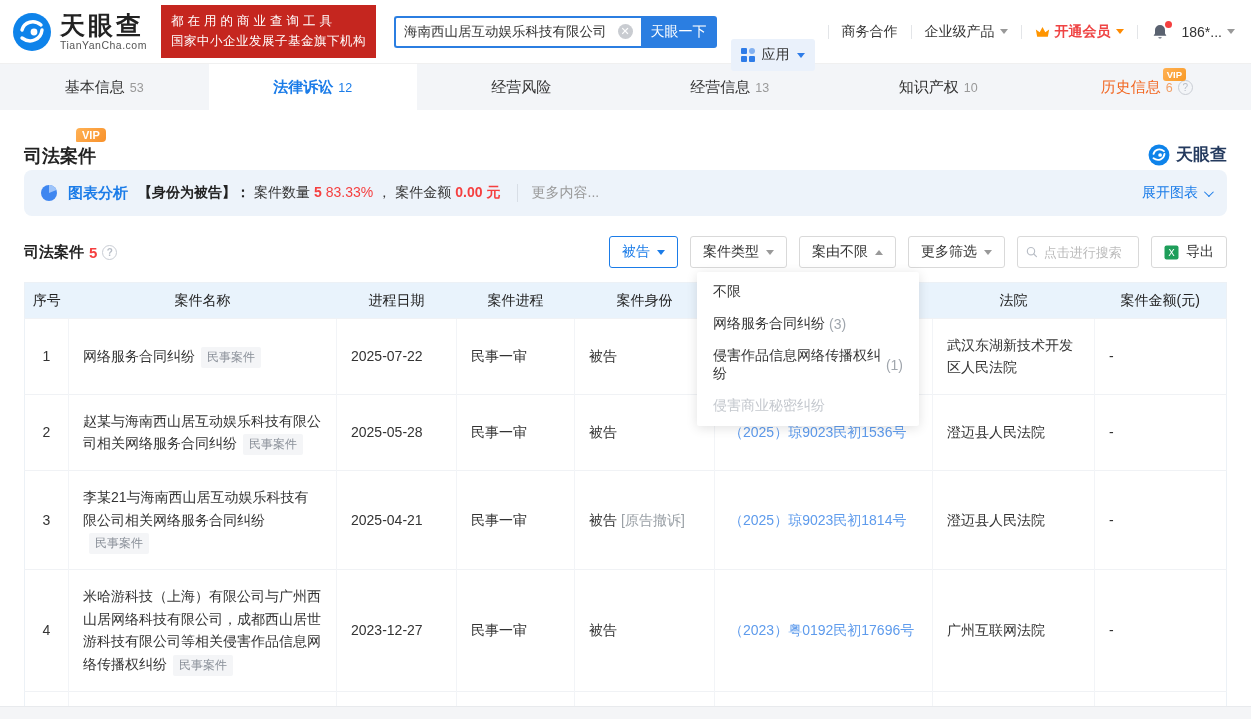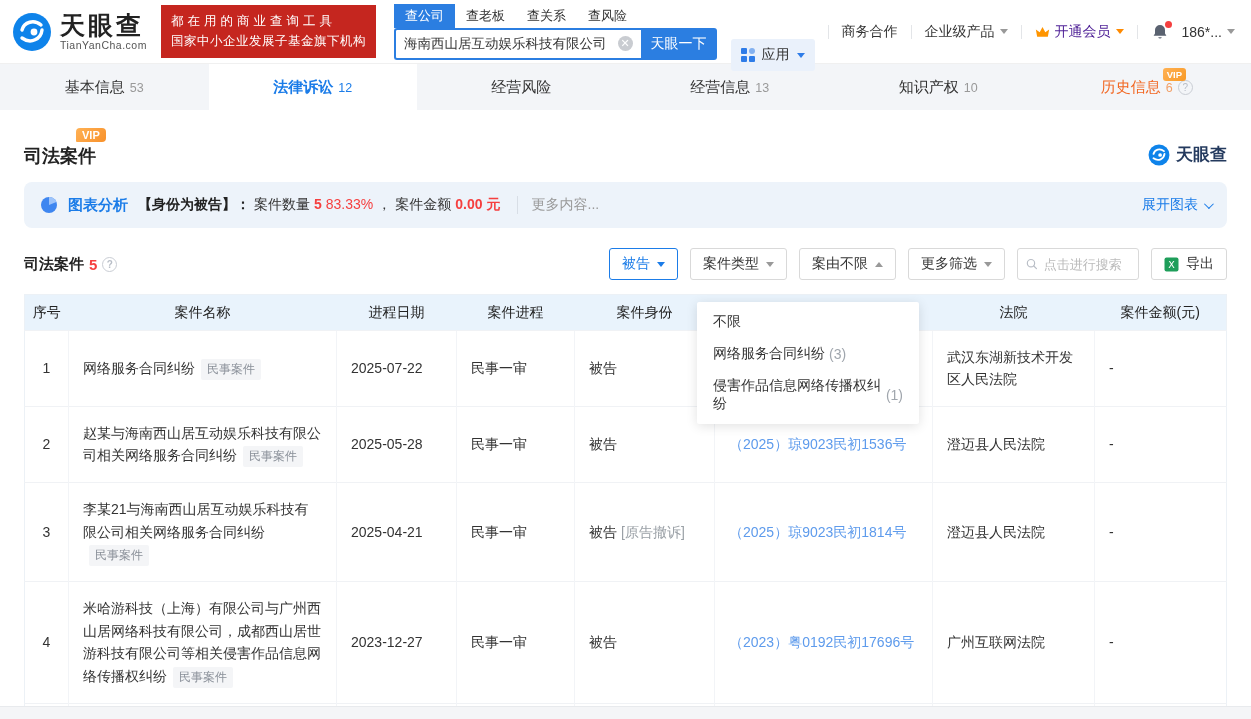--- a/index.html
+++ b/index.html
@@ -25,21 +25,21 @@
   .search-field input { border:none; outline:none; flex:1; font-size:13.5px; color:#333; font-family:inherit; background:transparent; }
   .clear-icon { width:15px; height:15px; border-radius:50%; background:#C9CCD1; color:#fff; font-size:11px; line-height:15px; text-align:center; cursor:pointer; flex:none; }
   .search-btn { width:76px; background:#2B7EE1; color:#fff; border:none; font-size:14px; border-radius:0 3px 3px 0; cursor:pointer; font-family:inherit; }
   .top-nav { margin-left:auto; display:flex; align-items:center; gap:13px; font-size:14px; color:#333; white-space:nowrap; }
   .apps-btn { background:#EAF1FB; padding:7px 10px; border-radius:3px; display:flex; align-items:center; gap:7px; cursor:pointer;margin-top:47px; }
   .grid-icon { display:grid; grid-template-columns:6px 6px; grid-template-rows:6px 6px; gap:2px; }
   .grid-icon i { background:#2E7CE8; border-radius:1px; }
   .grid-icon i:nth-child(2) { opacity:.55; border-radius:50%; }
   .vdiv { width:1px; height:14px; background:#E3E5E8; }
   .nav-link { display:flex; align-items:center; gap:5px; cursor:pointer; }
-  .vip-link { color:#4c1d95; }
+  .vip-link { color:#ef4444;font-weight:bold; }
   .caret { width:0; height:0; border-left:4px solid transparent; border-right:4px solid transparent; border-top:5px solid #999; display:inline-block; }
   .caret.blue { border-top-color:#2E7CE8; }
   .caret.orange { border-top-color:#FF8A00; }
   .caret.up { border-top:none; border-bottom:5px solid #999; }
   .bell-wrap { position:relative; cursor:pointer; display:flex; }
   .red-dot { position:absolute; top:-2px; right:-3px; width:7px; height:7px; background:#F53F3F; border-radius:50%; }
   
   .tabbar { height:46px; background:#F3F5F8; display:flex; }
   .tab { flex:1; display:flex; align-items:center; justify-content:center; gap:5px; font-size:15px; color:#333; cursor:pointer; position:relative; }
   .tab .count { font-size:12.5px; color:#999; margin-top:1px; }
@@ -48,21 +48,21 @@
   .tab.history { color:#F26722; }
   .tab.history .count { color:#F2A068; }
   .mini-vip { position:absolute; top:4px; left:50%; margin-left:16px; background:linear-gradient(135deg,#FFB154,#F89A27); color:#fff; font-size:9.5px; font-weight:700; padding:0 4px; border-radius:3px; line-height:13px; }
   .help-icon { width:15px; height:15px; border-radius:50%; border:1px solid #C9CDD4; color:#B8BEC7; font-size:10px; display:inline-flex; align-items:center; justify-content:center; flex:none; }
   
   .content { padding:10px 24px 0; }
   .section-head { display:flex; justify-content:space-between; align-items:flex-end; margin-top:6px; }
   .vip-badge { display:inline-block; background:linear-gradient(135deg,#FFB154,#F8912B); color:#fff; font-size:11px; font-weight:700; padding:1px 6px; border-radius:4px 4px 4px 1px; margin-left:52px; }
   .section-title { font-size:18px; font-weight:700; color:#222; margin-top:2px; }
   .brand-watermark { display:flex; align-items:center; gap:6px; font-size:17px; font-weight:700; color:#243A5E; padding-bottom:2px; }
-  .analysis-bar { margin-top:14px; background:#EDF3FA; border-radius:8px; height:46px; display:flex; align-items:center; padding:0 16px; gap:10px; font-size:14px; }
+  .analysis-bar { margin-top:2px; background:#EDF3FA; border-radius:8px; height:46px; display:flex; align-items:center; padding:0 16px; gap:10px; font-size:14px; }
   .analysis-label { color:#1B7CE8; font-weight:700; font-size:15px; }
   .a-bold { font-weight:700; color:#222; }
   .red { color:#F53F3F; }
   .bold { font-weight:700; }
   .a-text { color:#333; display:flex; gap:4px; }
   .more { color:#999; margin-left:6px; padding-left:14px; border-left:1px solid #D8DEE6; cursor:pointer;text-align:right; }
   .expand { margin-left:auto; color:#1B7CE8; display:flex; align-items:center; gap:6px; cursor:pointer; }
   .chev { width:7px; height:7px; border-right:1.6px solid currentColor; border-bottom:1.6px solid currentColor; transform:rotate(45deg) translateY(-2px); display:inline-block; }
   
   .filter-row { margin-top:20px; display:flex; align-items:center; }
@@ -79,21 +79,21 @@
   
   .case-table { width:100%; border-collapse:collapse; table-layout:fixed; margin-top:14px; font-size:14px; border:1px solid #ECF1F6; }
   .case-table th { background:#E9F3FC; height:36px; font-weight:400; color:#222; text-align:center; }
   .case-table td { padding:15px 14px; border-top:1px solid #F0F2F5; vertical-align:middle; line-height:1.6; word-break:break-all; }
   .case-table td + td { border-left:1px solid #F2F4F7; }
   .td-center { text-align:center; }
   .tag { display:inline-block; background:#F4F5F7; color:#8A9099; font-size:12px; padding:1px 6px; margin-left:6px; border-radius:2px; white-space:nowrap; line-height:1.6; }
   .link { color:#5E9BEC; cursor:pointer; }
   .note { color:#9AA0A6; margin-left:4px;margin-top:6px; }
   
-  .dropdown { position:absolute; left:697px; top:302px; width:222px; background:#fff; box-shadow:0 2px 12px rgba(0,0,0,.12); border-radius:2px; z-index:20; padding:4px 0; }
+  .dropdown { position:absolute; left:697px; top:272px; width:222px; background:#fff; box-shadow:0 2px 12px rgba(0,0,0,.12); border-radius:2px; z-index:20; padding:4px 0; }
   .dd-item { padding:7px 16px; font-size:14px; color:#333; cursor:pointer; display:flex; align-items:center; gap:4px; }
   .dd-count { color:#A0A6AD; }
   .dd-item.disabled { color:#C4C8CE; cursor:default; }
   
   .bottom-strip { position:absolute; bottom:0; left:0; width:100%; height:13px; background:#F4F5F7; border-top:1px solid #E8EAED; }
 </style>
 </head>
 <body>
 
 <header class="topbar">
@@ -107,26 +107,20 @@
     <div>
       <div class="logo-cn">天眼查</div>
       <div class="logo-en">TianYanCha.com</div>
     </div>
   </div>
   <div class="promo">
     <div class="l1">都在用的商业查询工具</div>
     <div class="l2">国家中小企业发展子基金旗下机构</div>
   </div>
   <div class="search-wrap">
-    <div class="search-tabs">
-      <span class="search-tab active">查公司</span>
-      <span class="search-tab">查老板</span>
-      <span class="search-tab">查关系</span>
-      <span class="search-tab">查风险</span>
-    </div>
     <div class="search-box">
       <div class="search-field">
         <input type="text" value="海南西山居互动娱乐科技有限公司" style="">
         <span class="clear-icon">✕</span>
       </div>
       <button class="search-btn">天眼一下</button>
     </div>
   </div>
   <nav class="top-nav">
     <div class="apps-btn">
@@ -371,15 +365,18 @@
     <span>不限</span>
   </div>
   <div class="dd-item">
     <span>网络服务合同纠纷</span>
     <span class="dd-count">(3)</span>
   </div>
   <div class="dd-item">
     <span>侵害作品信息网络传播权纠纷</span>
     <span class="dd-count">(1)</span>
   </div>
+  <div class="dd-item disabled">
+    <span>侵害商业秘密纠纷</span>
+  </div>
 </div>
 
 <div class="bottom-strip"></div>
 
 </body></html>

